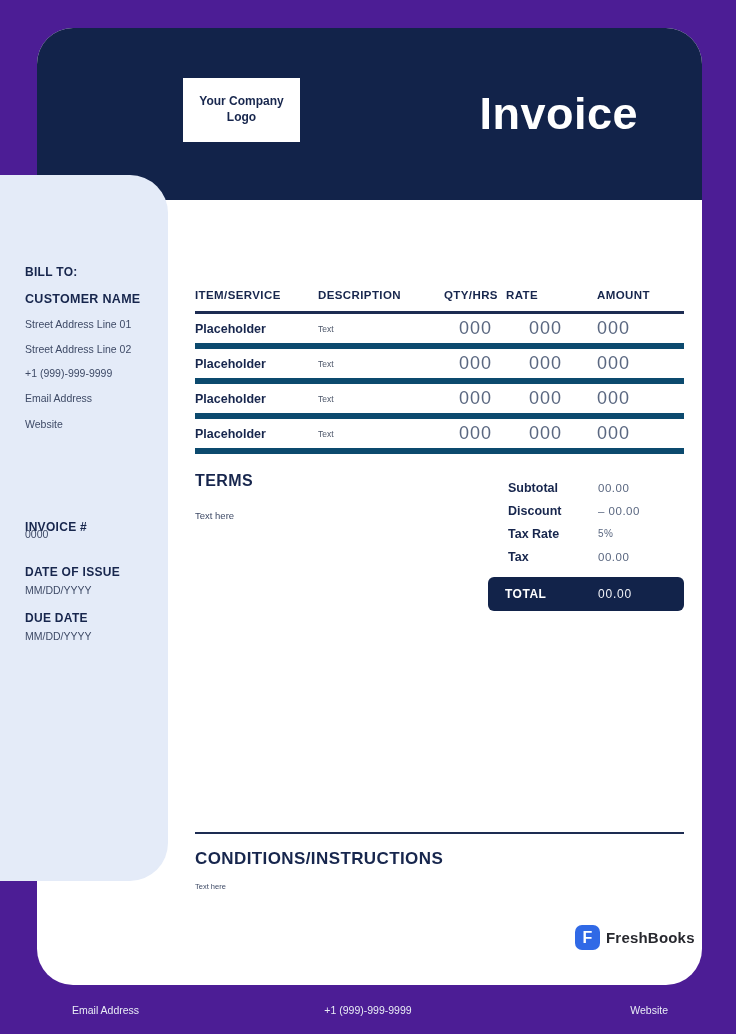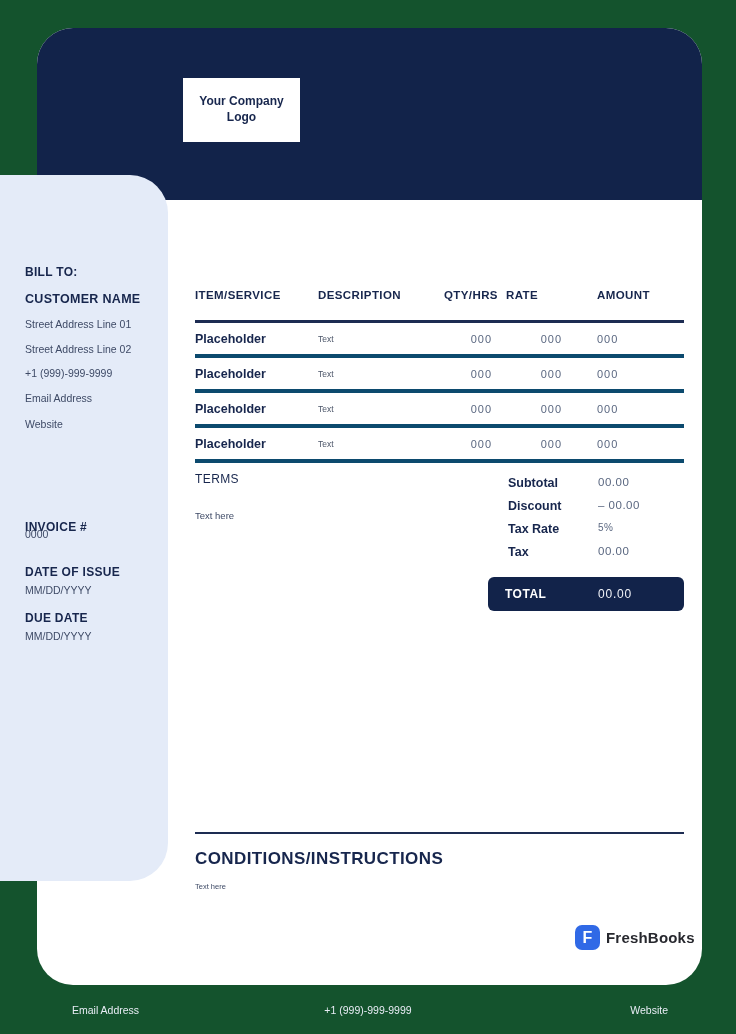--- a/index.html
+++ b/index.html
@@ -1,58 +1,58 @@
 <!DOCTYPE html>
 <html><head>
 <meta charset="utf-8">
 <style>
   * { margin:0; padding:0; box-sizing:border-box; }
   html,body { background:#1c3482; }
   body { font-family:"Liberation Sans","DejaVu Sans",sans-serif; }
 
-  .page { position:relative; width:736px; height:1034px; background:#14532d; overflow:hidden; }
+  .page { position:relative; width:736px; height:1034px; background:#4c1d95; overflow:hidden; }
 
   
   .card { position:absolute; left:37px; top:28px; width:665px; height:957px;
           background:#ffffff; border-radius:36px; z-index:1; }
 
   
   .card-header { position:absolute; left:0; top:0; width:665px; height:172px;
                  background:#12234a; border-radius:36px 36px 0 0; }
   .logo-box { position:absolute; left:146px; top:50px; width:117px; height:64px;
               background:#ffffff; display:flex; align-items:center; justify-content:center;
               text-align:center; }
   .logo-box span { font-size:12px; font-weight:700; color:#17264d; line-height:1.3; width:96px; }
   .invoice-title { position:absolute; right:64px; top:63px; font-size:45px; font-weight:700;
                    color:#ffffff; letter-spacing:0.5px; line-height:1; }
 
   
   .table { position:absolute; left:158px; top:260px; width:489px; }
   .thead { display:grid; grid-template-columns:123px 126px 62px 63px 115px;
-           padding-bottom:18px; border-bottom:3px solid #1d2c52; }
+           padding-bottom:9px; border-bottom:3px solid #1d2c52; }
   .thead div { font-size:11.5px; font-weight:700; color:#17264d; letter-spacing:0.4px; line-height:14px; }
   .th-qty, .th-rate { }
   .th-amount { padding-left:28px; }
   .trow { display:grid; grid-template-columns:123px 126px 62px 63px 115px;
-          height:35px; align-items:center; border-bottom:4px solid #0c4a6e; }
+          height:35px; align-items:center; border-bottom:6px solid #0c4a6e; }
   .cell-item { font-size:12.5px; font-weight:700; color:#17264d; }
   .cell-desc { font-size:8.5px; color:#4b5568; }
   .cell-qty  { text-align:right; padding-right:14px; }
   .cell-rate { text-align:right; padding-right:7px; }
   .cell-amt  { padding-left:28px; }
-  .num { font-size:11px; color:#5a6780; letter-spacing:1px; }
+  .num { font-size:18px; color:#5a6780; letter-spacing:1px; }
 
   
-  .terms-label { position:absolute; left:158px; top:444px; font-size:12px; font-weight:400;
+  .terms-label { position:absolute; left:158px; top:444px; font-size:16px; font-weight:700;
                  color:#17264d; letter-spacing:0.4px; }
   .terms-text  { position:absolute; left:158px; top:482px; font-size:9.5px; color:#3e4a66; }
 
   
   .totals { position:absolute; left:471px; top:448px; width:196px; }
-  .tot-row { display:flex; height:23px; }
+  .tot-row { display:flex; height:23px; align-items:center; }
   .tot-label { width:90px; font-size:12.5px; font-weight:700; color:#17264d; }
   .tot-value { font-size:11.5px; color:#5a6780; letter-spacing:0.5px; }
   .tot-value.small { font-size:10px; }
   .total-bar { position:absolute; left:451px; top:549px; width:196px; height:34px;
                background:#12234a; border-radius:6px; display:flex; align-items:center; }
   .total-bar .tb-label { margin-left:17px; font-size:12px; font-weight:700; color:#ffffff; letter-spacing:0.5px; }
   .total-bar .tb-value { position:absolute; left:110px; font-size:12px; color:#f0f2f7; letter-spacing:0.8px; }
 
   
   .conditions-rule { position:absolute; left:158px; top:804px; width:489px; height:2px; background:#1d2c52; }
@@ -85,20 +85,21 @@
 <body>
 
 <div class="page">
 
   <div class="card">
 
     <div class="card-header">
       <div class="logo-box">
         <span>Your Company Logo</span>
       </div>
+      <div class="invoice-title">Invoice</div>
     </div>
 
     <div class="table">
       <div class="thead">
         <div>ITEM/SERVICE</div>
         <div>DESCRIPTION</div>
         <div class="th-qty">QTY/HRS</div>
         <div class="th-rate">RATE</div>
         <div class="th-amount">AMOUNT</div>
       </div>

